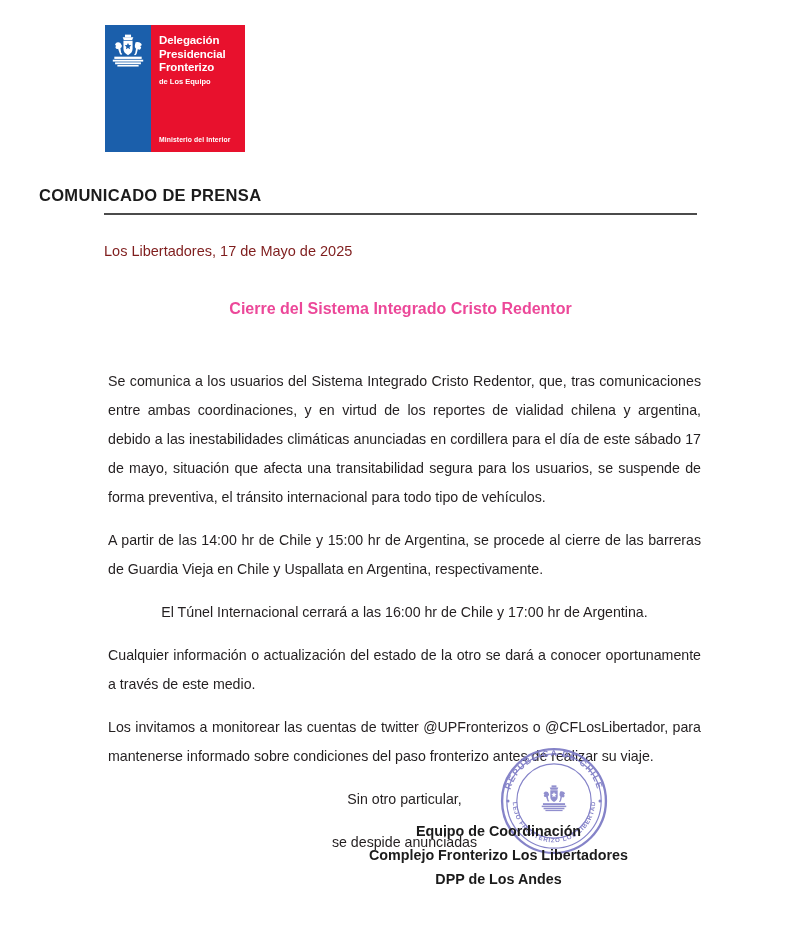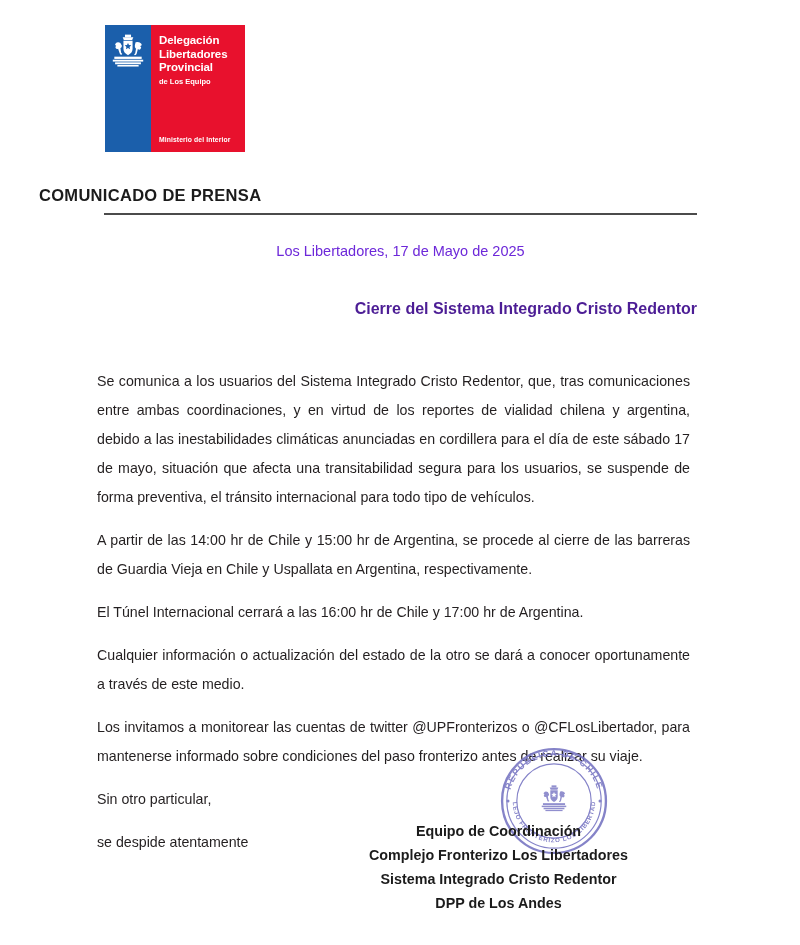--- a/index.html
+++ b/index.html
@@ -99,54 +99,54 @@
     top: 213px;
     width: 593px;
     height: 2px;
     background: #4b4b4b;
   }
   .dateline {
     position: absolute;
     left: 104px;
     top: 243px;
     width: 593px;
-    text-align: center;
+    text-align: left;
     font-size: 14.5px;
-    color: #6d28d9;
+    color: #7f1d1d;
   }
   .subject {
     position: absolute;
     left: 104px;
     top: 300px;
     width: 593px;
-    text-align: right;
+    text-align: center;
     font-size: 16px;
     font-weight: bold;
-    color: #4c1d95;
+    color: #ec4899;
   }
 
   
   .body-wrap {
     position: absolute;
-    left: 97px;
+    left: 108px;
     top: 367px;
     width: 593px;
   }
   .para {
     font-size: 14.2px;
     line-height: 29px;
     text-align: justify;
     text-justify: inter-word;
     color: #231f20;
     margin: 0 0 14px 0;
   }
   .para-plain {
     font-size: 14.2px;
     line-height: 29px;
-    text-align: left;
+    text-align: center;
     color: #231f20;
     margin: 0 0 14px 0;
   }
 
   
   .signature {
     position: absolute;
     left: 300px;
     top: 819px;
     width: 397px;
@@ -194,41 +194,41 @@
           <path d="M14 62 h72 v6 h-72 z"></path>
           <path d="M10 70 h80 v5 h-80 z"></path>
           <path d="M16 77 h68 v5 h-68 z"></path>
           <path d="M22 84 h56 v4 h-56 z"></path>
         </g>
       </svg>
     </div>
     <div class="logo-right">
       <div class="logo-title">
         <div>Delegación</div>
-        <div>Libertadores</div>
-        <div>Provincial</div>
+        <div>Presidencial</div>
+        <div>Fronterizo</div>
       </div>
       <div class="logo-sub">de Los Equipo</div>
       <div class="logo-ministry">Ministerio del Interior</div>
     </div>
   </div>
 
   <div class="doc-title">COMUNICADO DE PRENSA</div>
   <div class="rule"></div>
   <div class="dateline">Los Libertadores, 17 de Mayo de 2025</div>
   <div class="subject">Cierre del Sistema Integrado Cristo Redentor</div>
 
   <div class="body-wrap">
     <p class="para">Se comunica a los usuarios del Sistema Integrado Cristo Redentor, que, tras comunicaciones entre ambas coordinaciones, y en virtud de los reportes de vialidad chilena y argentina, debido a las inestabilidades climáticas anunciadas en cordillera para el día de este sábado 17 de mayo, situación que afecta una transitabilidad segura para los usuarios, se suspende de forma preventiva, el tránsito internacional para todo tipo de vehículos.</p>
     <p class="para">A partir de las 14:00 hr de Chile y 15:00 hr de Argentina, se procede al cierre de las barreras de Guardia Vieja en Chile y Uspallata en Argentina, respectivamente.</p>
     <p class="para-plain">El Túnel Internacional cerrará a las 16:00 hr de Chile y 17:00 hr de Argentina.</p>
     <p class="para">Cualquier información o actualización del estado de la otro se dará a conocer oportunamente a través de este medio.</p>
     <p class="para">Los invitamos a monitorear las cuentas de twitter @UPFronterizos o @CFLosLibertador, para mantenerse informado sobre condiciones del paso fronterizo antes de realizar su viaje.</p>
     <p class="para-plain">Sin otro particular,</p>
-    <p class="para-plain">se despide atentamente</p>
+    <p class="para-plain">se despide anunciadas</p>
   </div>
 
   <svg class="stamp" viewBox="0 0 200 200">
     <defs>
       <path id="arcTop" d="M 24 100 A 76 76 0 0 1 176 100" fill="none"></path>
       <path id="arcBot" d="M 30 100 A 70 70 0 0 0 170 100" fill="none"></path>
     </defs>
     <g stroke="#7b79c4" fill="none">
       <circle cx="100" cy="100" r="88" stroke-width="4"></circle>
       <circle cx="100" cy="100" r="80" stroke-width="2"></circle>
@@ -255,17 +255,16 @@
       <path d="M14 62 h72 v6 h-72 z"></path>
       <path d="M10 70 h80 v5 h-80 z"></path>
       <path d="M16 77 h68 v5 h-68 z"></path>
       <path d="M22 84 h56 v4 h-56 z"></path>
     </g>
   </svg>
 
   <div class="signature">
     <div>Equipo de Coordinación</div>
     <div>Complejo Fronterizo Los Libertadores</div>
-    <div>Sistema Integrado Cristo Redentor</div>
     <div>DPP de Los Andes</div>
   </div>
 
 </div>
 
 </body></html>

